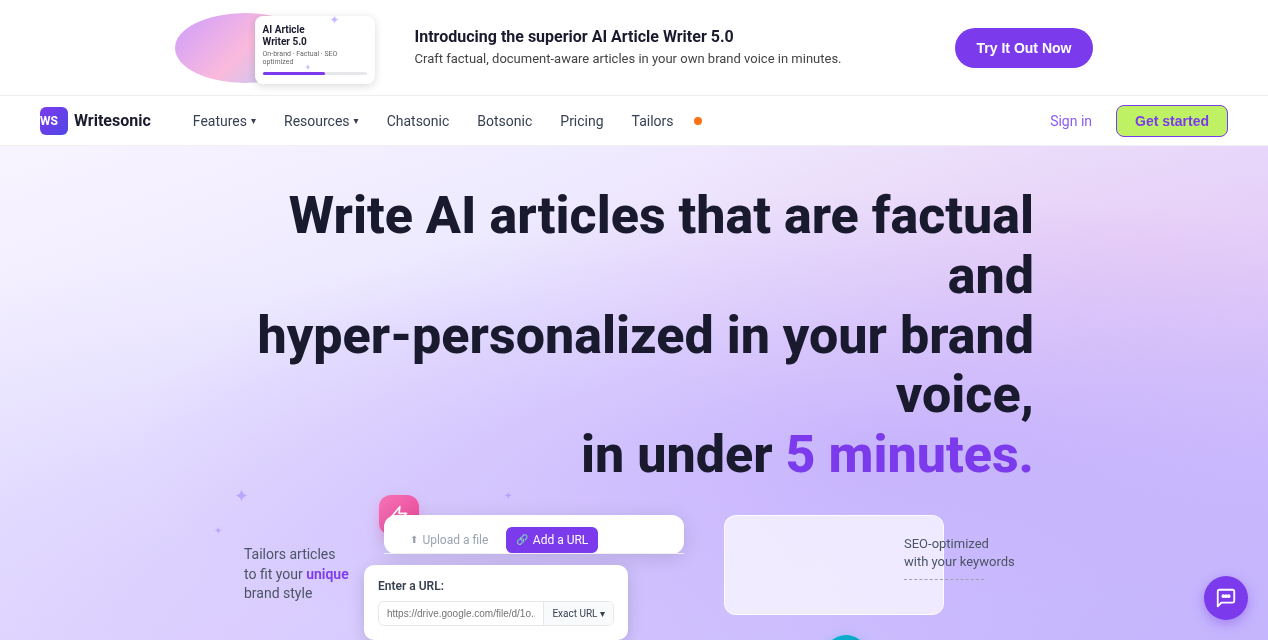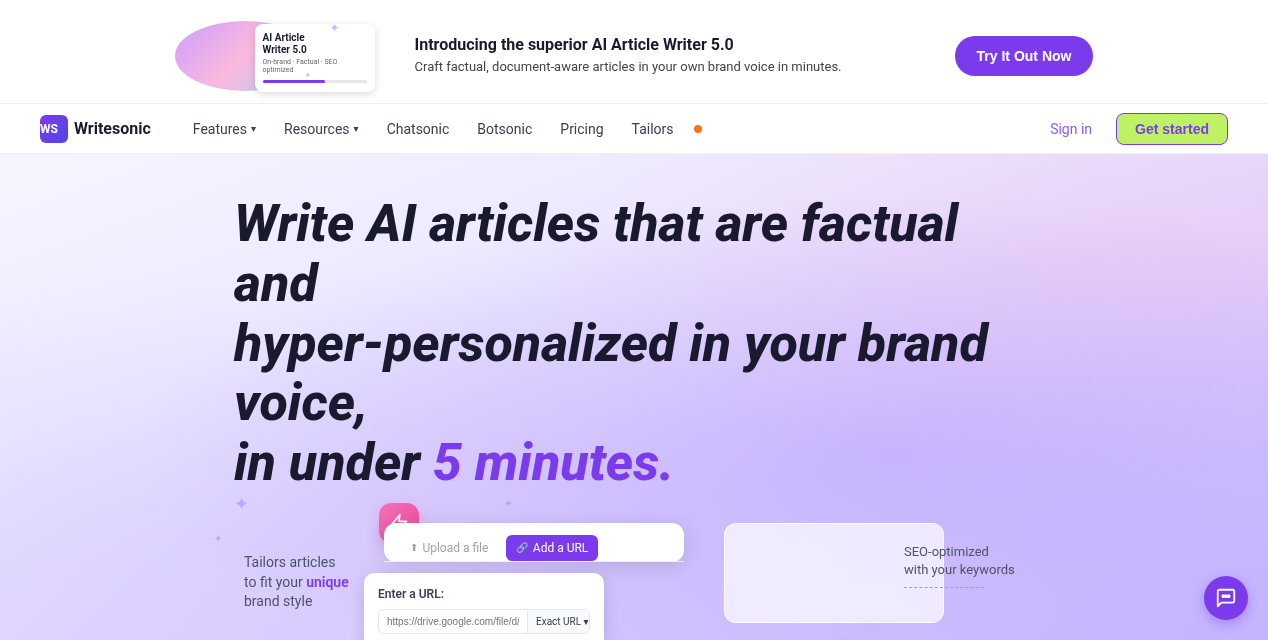--- a/index.html
+++ b/index.html
@@ -8,21 +8,20 @@
     
     .top-banner {
       display: flex;
       align-items: center;
       justify-content: center;
       background: #fff;
       padding: 0 40px;
       height: 96px;
       border-bottom: 1px solid #eee;
       gap: 40px;
-      margin-top: 8px;
     }
     .banner-image-area {
       display: flex;
       align-items: center;
       position: relative;
       width: 200px;
       height: 80px;
       flex-shrink: 0;
     }
     .banner-gradient-blob {
@@ -191,29 +190,28 @@
       padding-top: 40px;
     }
     .hero-bg-gradient {
       position: absolute;
       inset: 0;
       background: radial-gradient(ellipse at 70% 60%, rgba(167,139,250,0.4) 0%, transparent 60%),
                   radial-gradient(ellipse at 20% 80%, rgba(196,181,253,0.3) 0%, transparent 50%),
                   radial-gradient(ellipse at 90% 20%, rgba(249,168,212,0.2) 0%, transparent 40%);
     }
     .hero-title {
-      text-align: left;
+      text-align: right;
       font-size: 52px;
       font-weight: 800;
       color: #1a1a2e;
       line-height: 1.15;
       max-width: 800px;
       position: relative;
       z-index: 2;
-      font-style: italic;
     }
     .hero-title .highlight {
       color: #7c3aed;
     }
     .hero-content {
       position: relative;
       z-index: 2;
       width: 100%;
       flex: 1;
       margin-top: 20px;
@@ -270,21 +268,21 @@
     }
     .ui-tab.active {
       background: #7c3aed;
       color: #fff;
     }
     .ui-tab-icon { font-size: 10px; }
     .url-popup {
       position: absolute;
       top: 50px;
       left: -20px;
-      width: 240px;
+      width: 264px;
       background: #fff;
       border-radius: 10px;
       box-shadow: 0 4px 16px rgba(0,0,0,0.15);
       padding: 14px;
       z-index: 5;
     }
     .url-popup-label {
       font-size: 12px;
       font-weight: 600;
       color: #374151;

